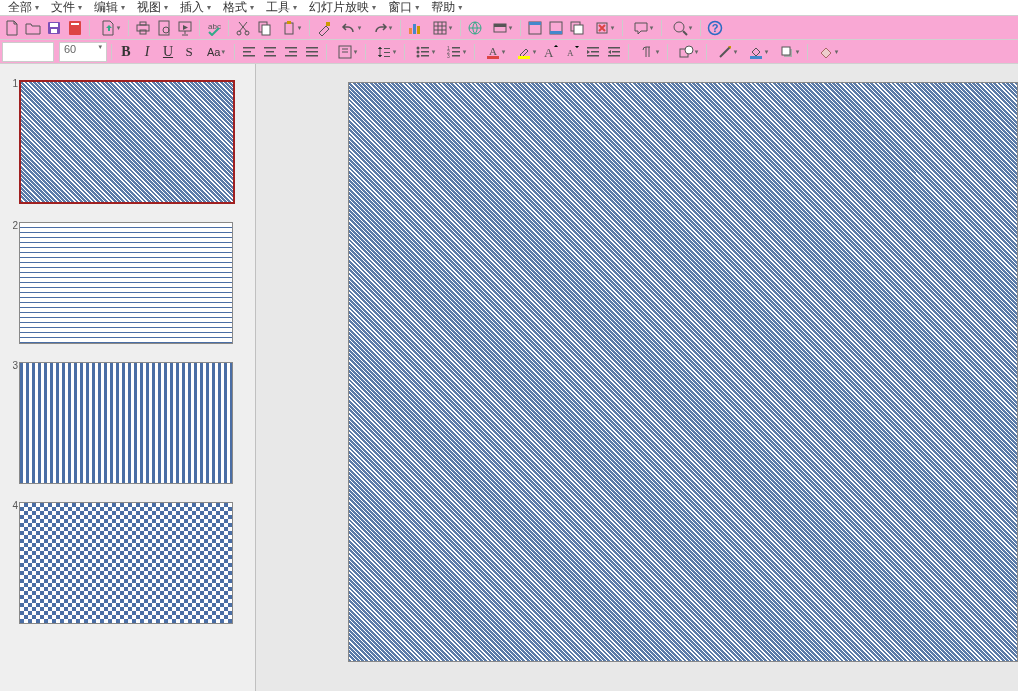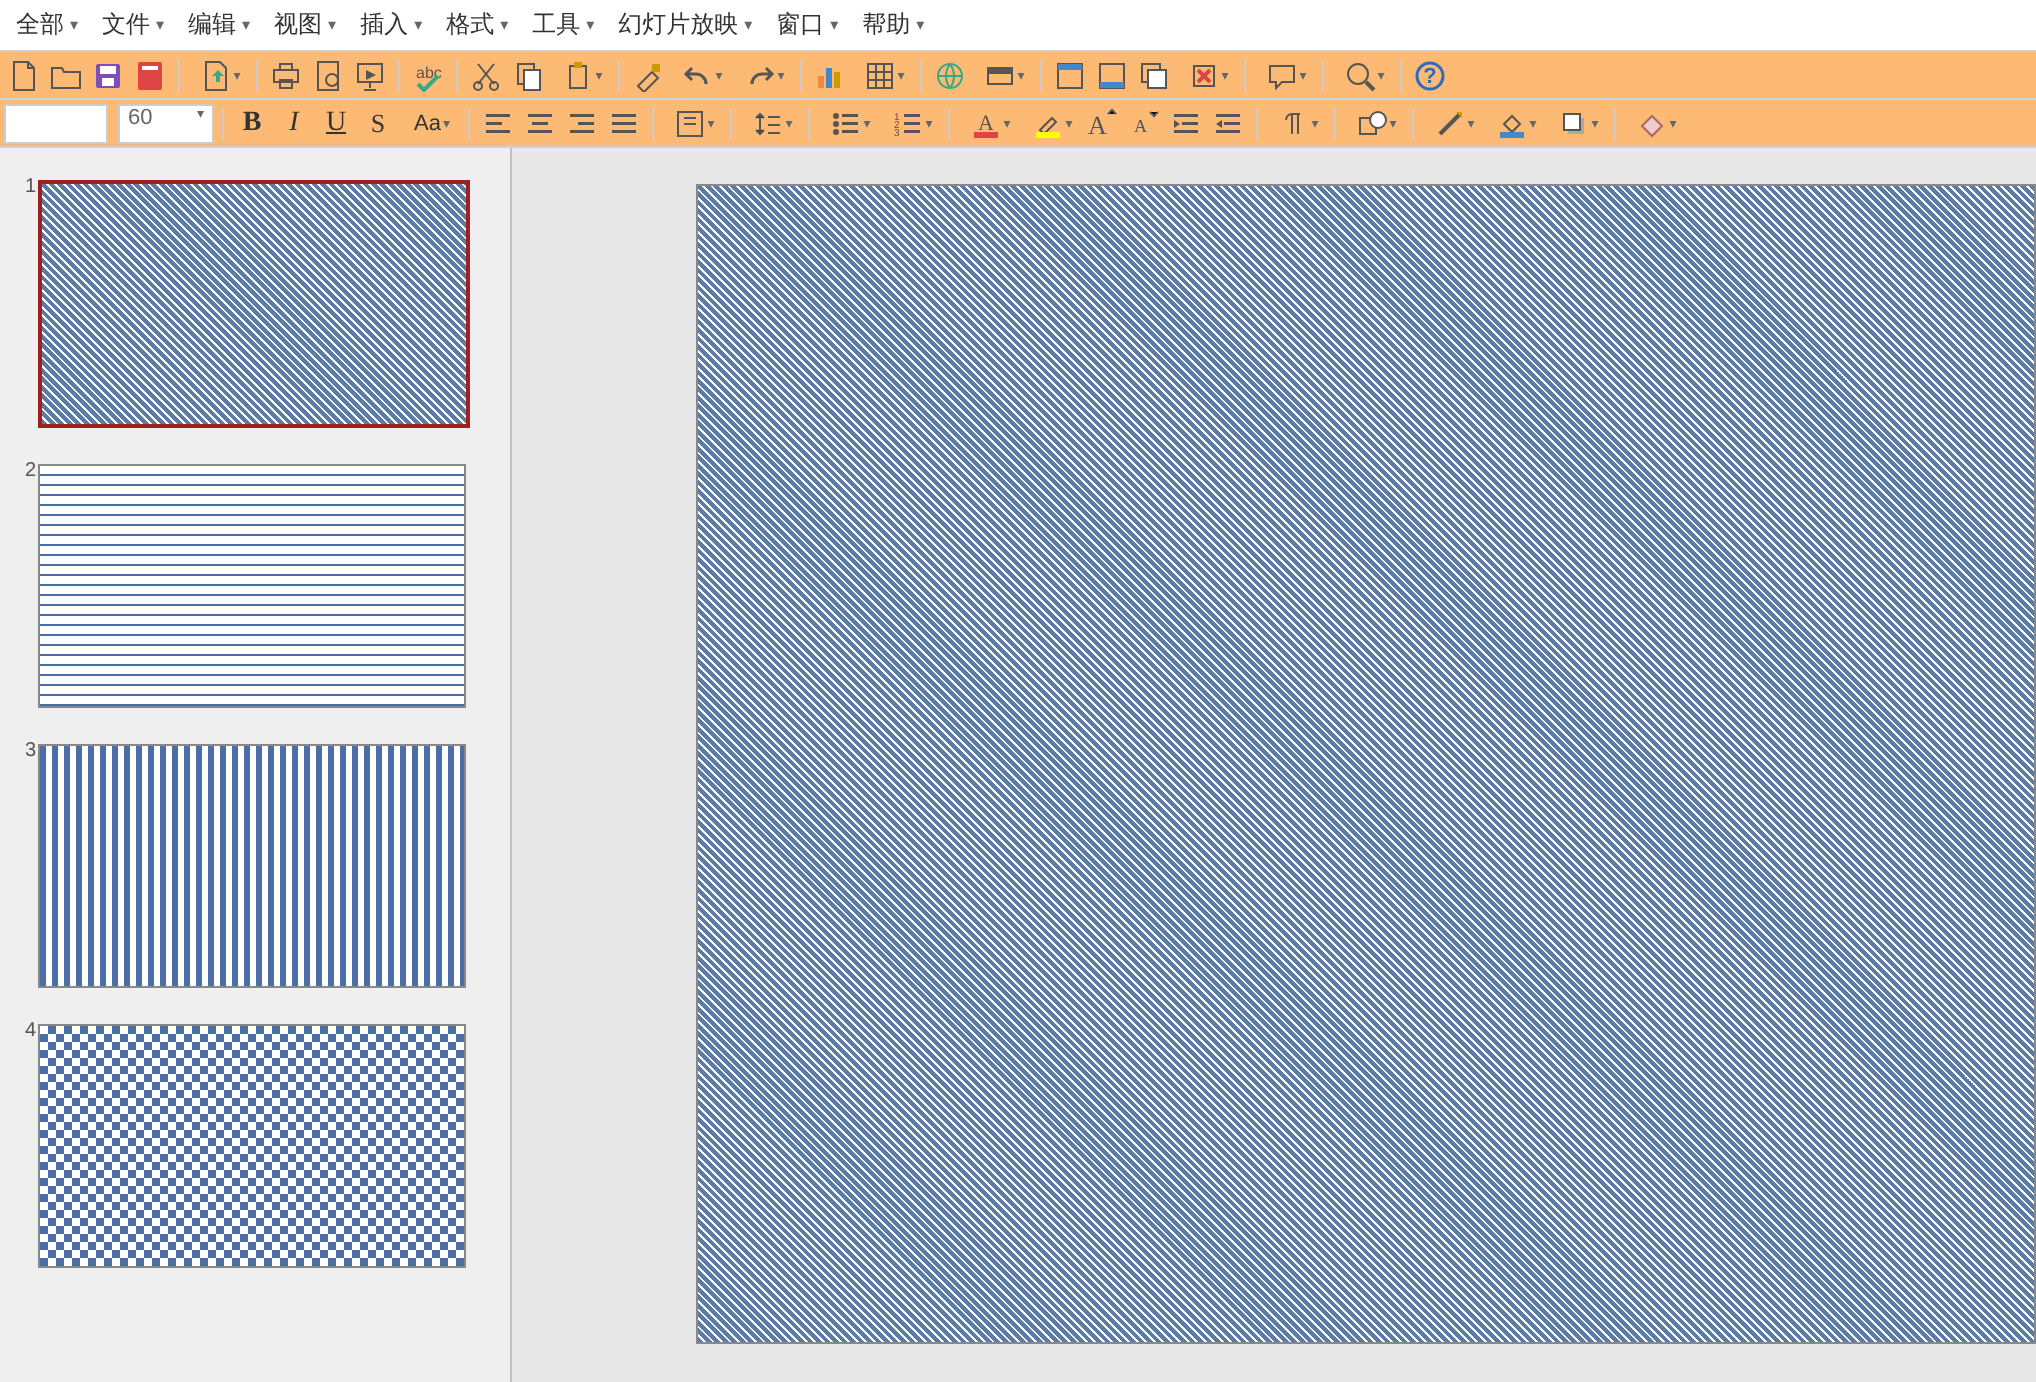--- a/index.html
+++ b/index.html
@@ -1,20 +1,20 @@
 <!DOCTYPE html>
 <html><head>
 <meta charset="utf-8">
 <style>
 * { margin:0; padding:0; box-sizing:border-box; }
 body { font-family:"Microsoft YaHei","Segoe UI",sans-serif; font-size:12px; background:#f0f0f0; overflow:hidden; width:1018px; height:691px; }
-.menubar { display:flex; align-items:center; height:26px; background:#fff; border-bottom:1px solid #d0d0d0; padding:0 2px; }
+.menubar { display:flex; align-items:center; height:16px; background:#fff; border-bottom:1px solid #d0d0d0; padding:0 2px; }
 .menu-item { display:flex; align-items:center; padding:2px 6px; cursor:default; color:#333; font-size:12px; }
 .menu-item .caret { margin-left:3px; font-size:8px; color:#666; }
-.toolbar-row { display:flex; align-items:center; height:24px; background:#fdba74; border-bottom:1px solid #d0d0d0; padding:0 2px; gap:1px; }
+.toolbar-row { display:flex; align-items:center; height:24px; background:#f9a8d4; border-bottom:1px solid #d0d0d0; padding:0 2px; gap:1px; }
 .tbtn { width:20px; height:20px; display:flex; align-items:center; justify-content:center; cursor:default; color:#333; }
 .tbtn svg { width:16px; height:16px; }
 .tbtn.drop { width:30px; justify-content:center; padding-left:2px; }
 .tbtn.drop .dcaret { font-size:7px; color:#666; margin-left:1px; }
 .sep { width:1px; height:16px; background:#ccc; margin:0 3px; }
 .font-name { width:52px; height:20px; border:1px solid #ccc; background:#fff; display:flex; align-items:center; padding:0 4px; font-size:11px; color:#888; }
 .font-size { width:48px; height:20px; border:1px solid #ccc; background:#fff; display:flex; align-items:flex-start; padding:0 4px; font-size:11px; color:#666; margin-left:4px; }
 .font-size .dcaret { margin-left:auto; font-size:7px; color:#666; }
 .tbtn.bold { font-weight:bold; font-family:serif; font-size:14px; }
 .tbtn.italic { font-style:italic; font-family:serif; font-size:14px; }

